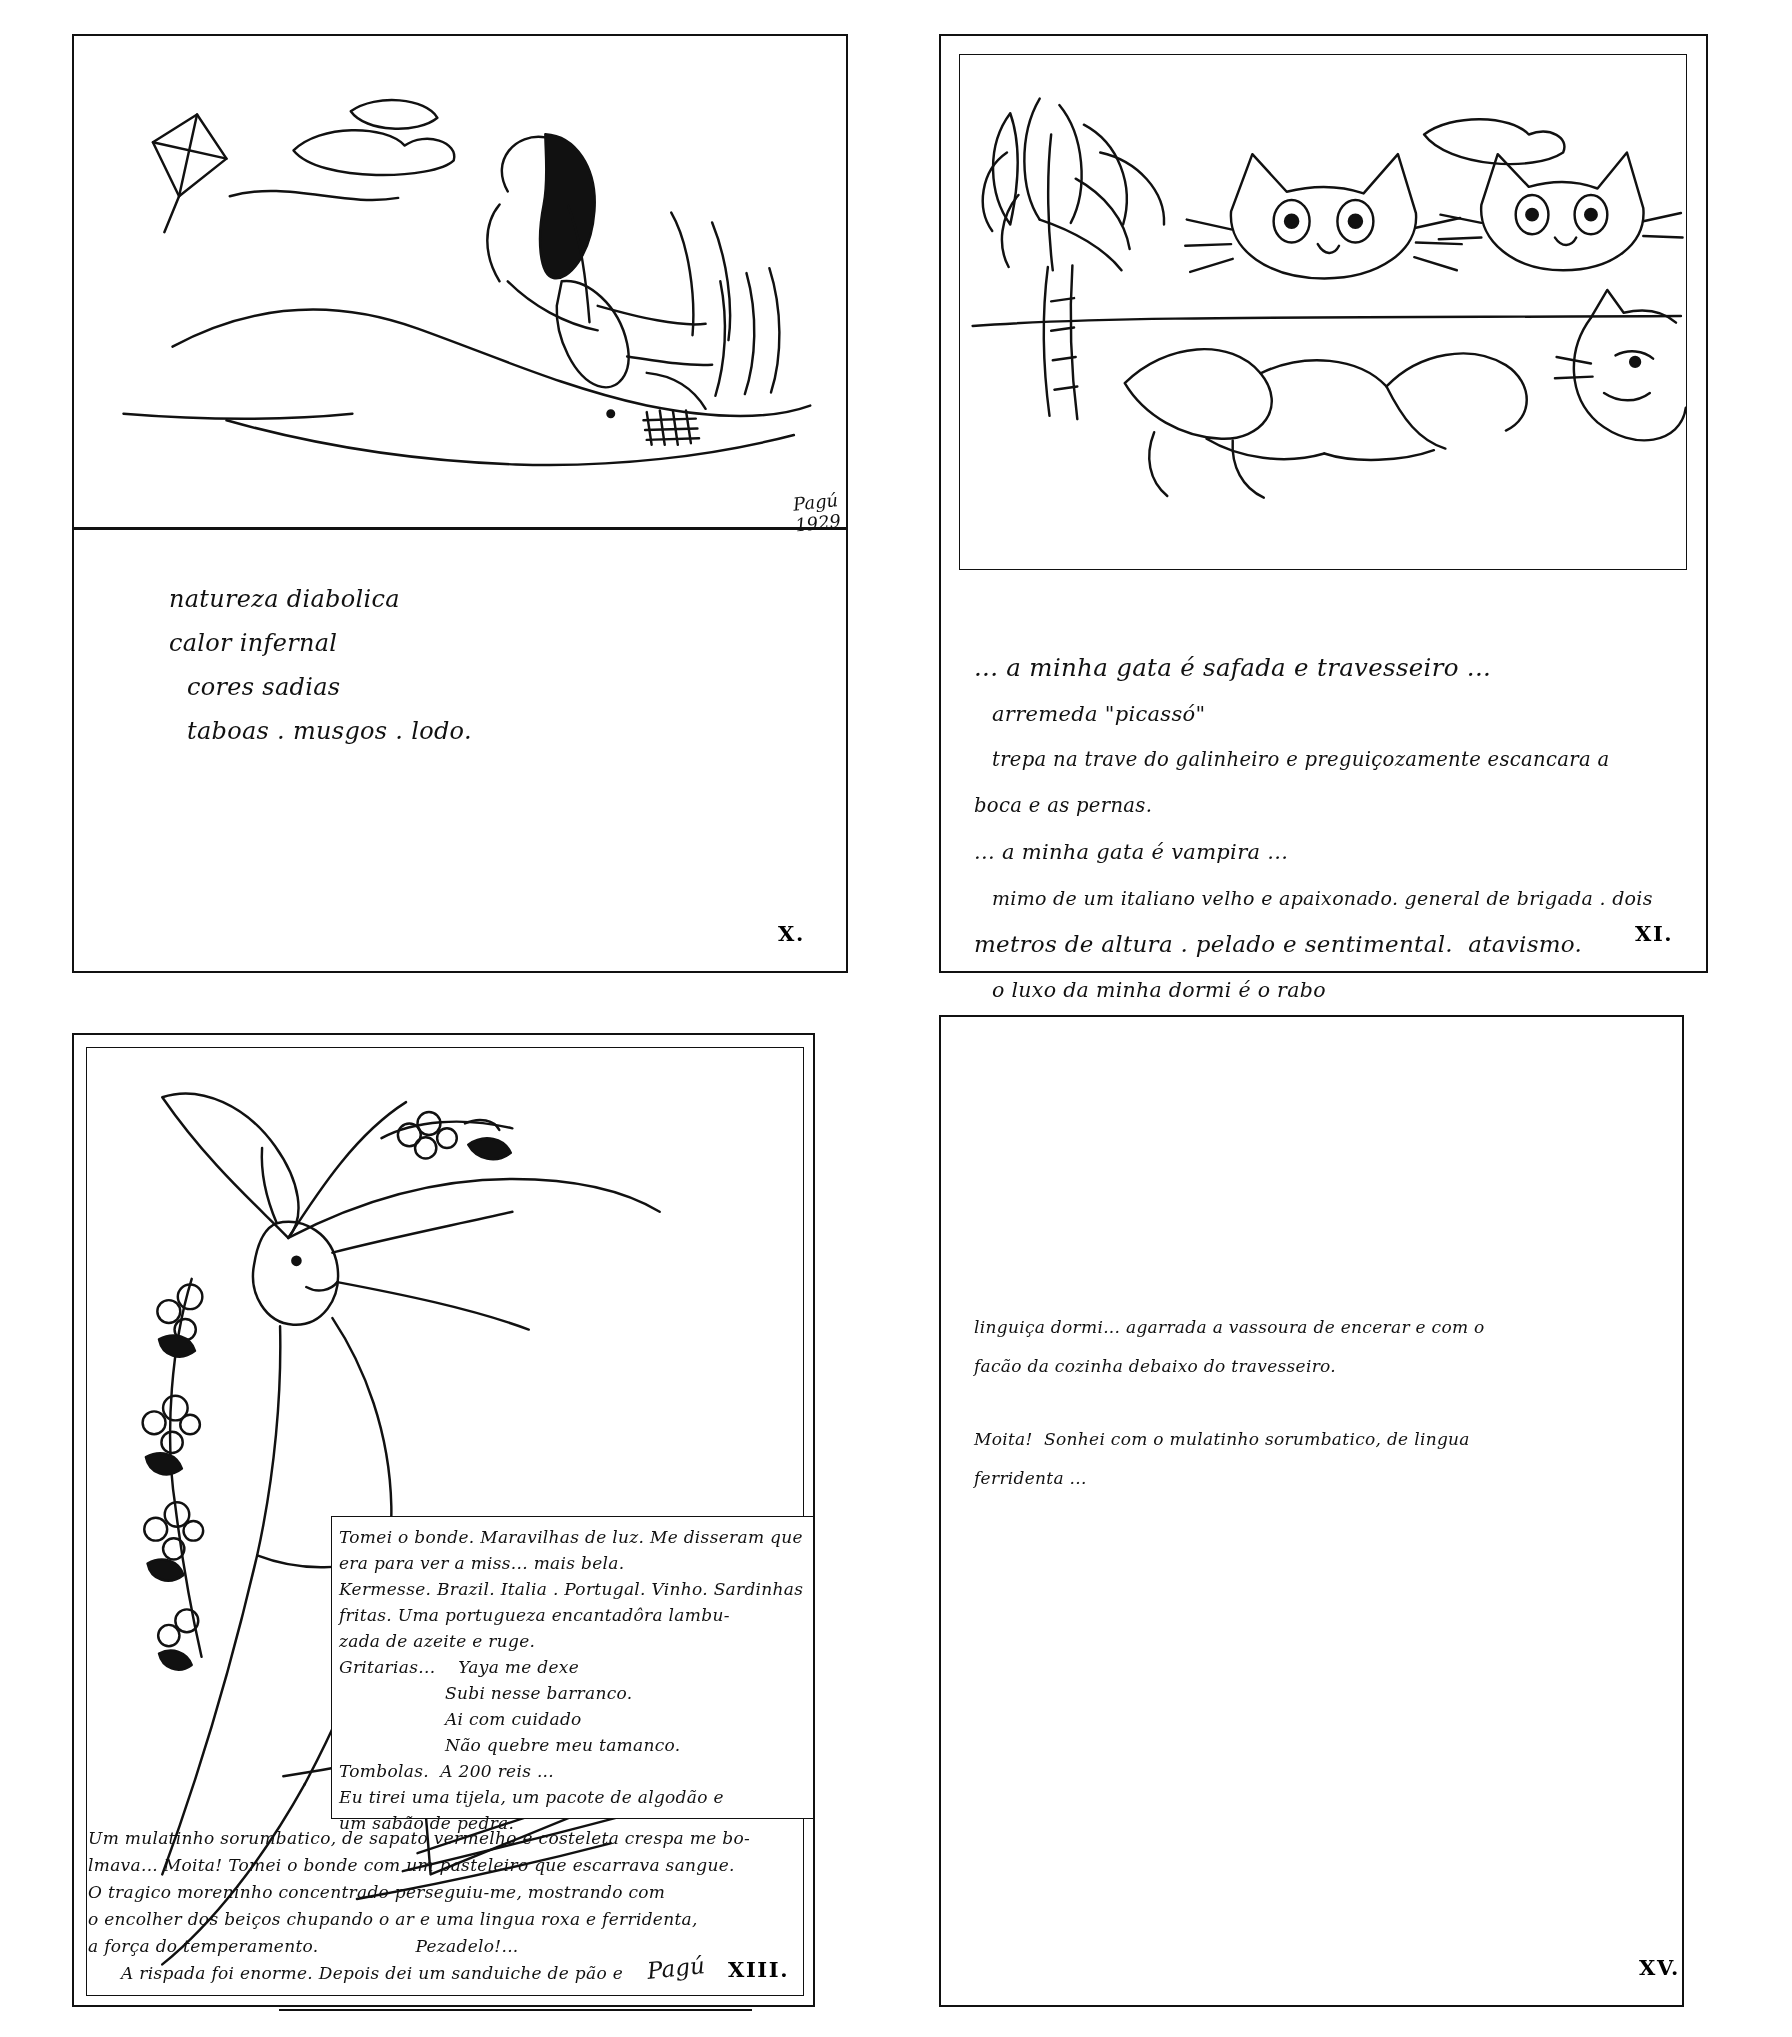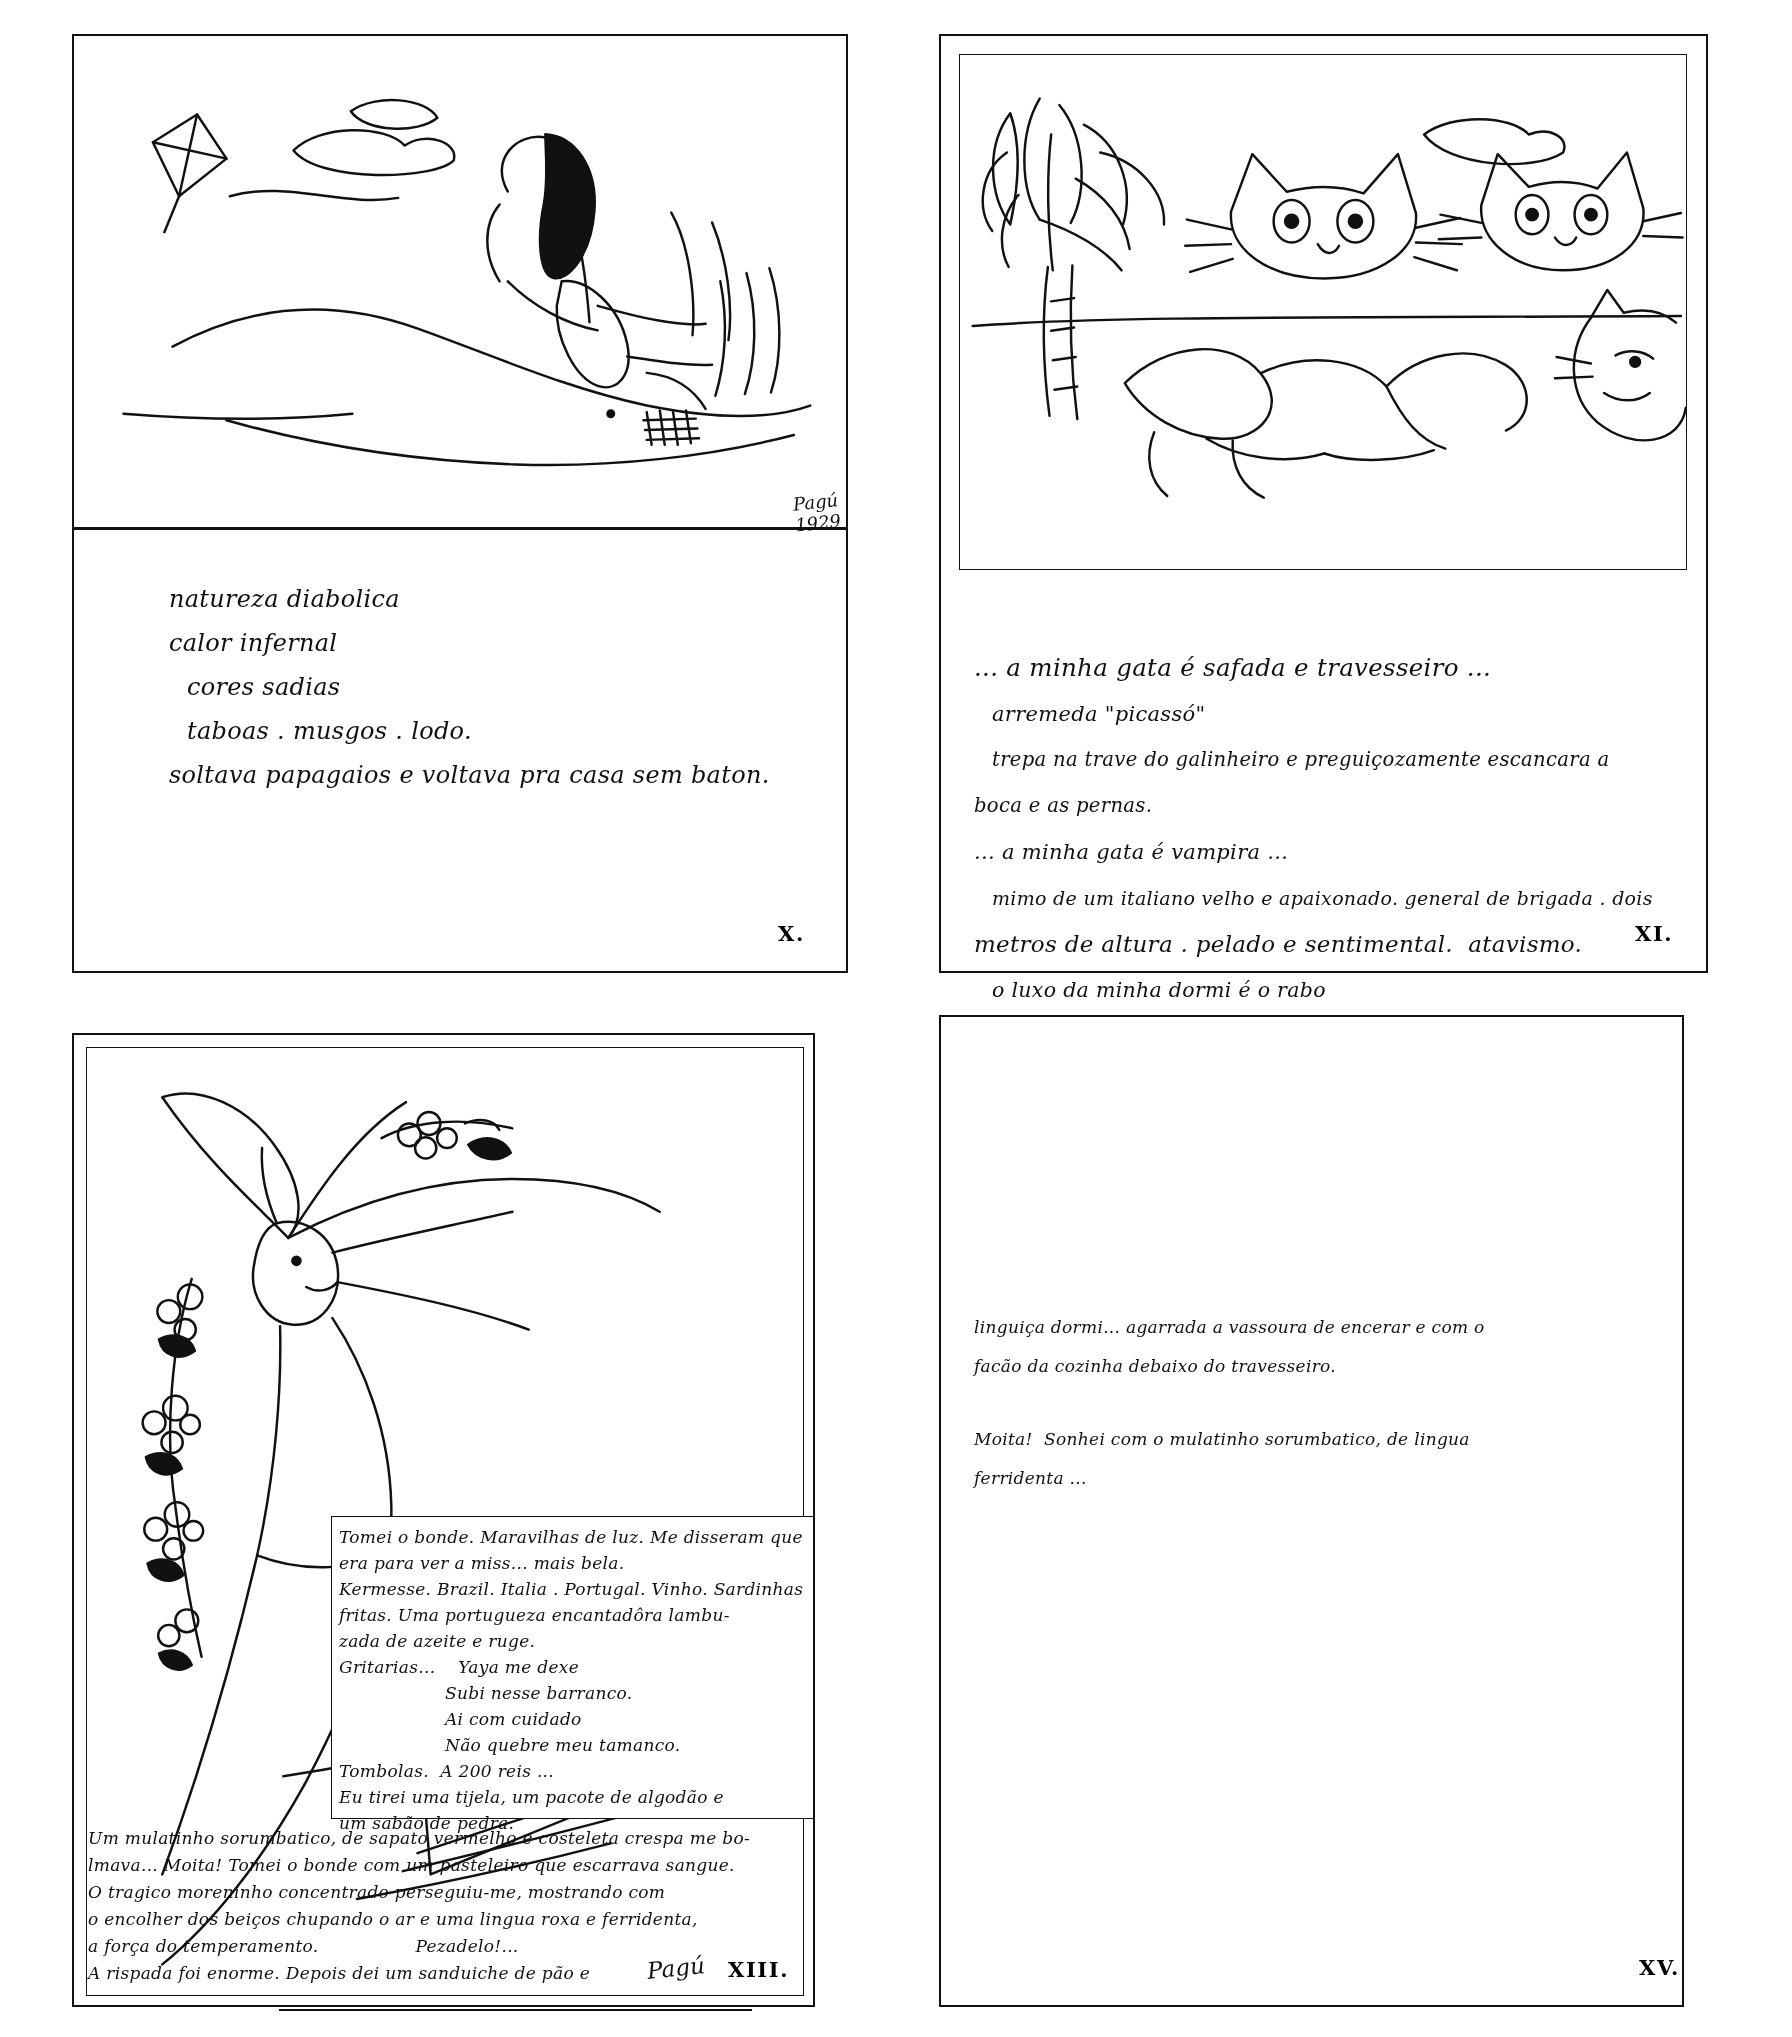--- a/index.html
+++ b/index.html
@@ -157,21 +157,20 @@
       </svg>
     </div>
 
     <div class="divider" style="top:491px;"></div>
 
     <div class="txt-block hand" style="left:95px; top:541px; width:655px; font-size:24px; line-height:44px;">
       <span class="line">natureza diabolica</span>
       <span class="line">calor infernal</span>
       <span class="line indent1">cores sadias</span>
       <span class="line indent1">taboas . musgos . lodo.</span>
-      <span class="line">soltava papagaios e voltava pra casa sem baton.</span>
     </div>
 
     <div class="signature" style="left:720px; top:455px; font-size:18px;">Pagú 1929</div>
 
     <div class="folio" style="left:704px; top:885px;">X.</div>
   </div>
 
   <div class="panel" style="left:939px; top:34px; width:769px; height:939px;">
 
     <div class="inner-frame" style="left:18px; top:18px; width:728px; height:516px;"></div>
@@ -354,21 +353,21 @@
     <span class="line">Eu tirei uma tijela, um pacote de algodão e</span>
     <span class="line">um sabão de pedra.</span>
   </div>
 
   <div class="txt-block hand" style="left:88px; top:1825px; width:720px; font-size:17px; line-height:27px;">
     <span class="line">Um mulatinho sorumbatico, de sapato vermelho e costeleta crespa me bo-</span>
     <span class="line">lmava... Moita! Tomei o bonde com um pasteleiro que escarrava sangue.</span>
     <span class="line">O tragico moreninho concentrado perseguiu-me, mostrando com</span>
     <span class="line">o encolher dos beiços chupando o ar e uma lingua roxa e ferridenta,</span>
     <span class="line">a força do temperamento.                 Pezadelo!...</span>
-    <span class="line" style="">A rispada foi enorme. Depois dei um sanduiche de pão e</span>
+    <span class="line" style="padding-left:33px;">A rispada foi enorme. Depois dei um sanduiche de pão e</span>
   </div>
 
   <div class="folio" style="left:728px; top:1957px;">XIII.</div>
 
   <div class="panel" style="left:939px; top:1015px; width:745px; height:992px;">
 
     <div class="art" style="left:0; top:0; width:741px; height:989px;"></div>
 
     <div class="txt-block hand" style="left:33px; top:291px; width:696px; font-size:17px; line-height:39px;">
       <span class="line">linguiça dormi... agarrada a vassoura de encerar e com o</span>

